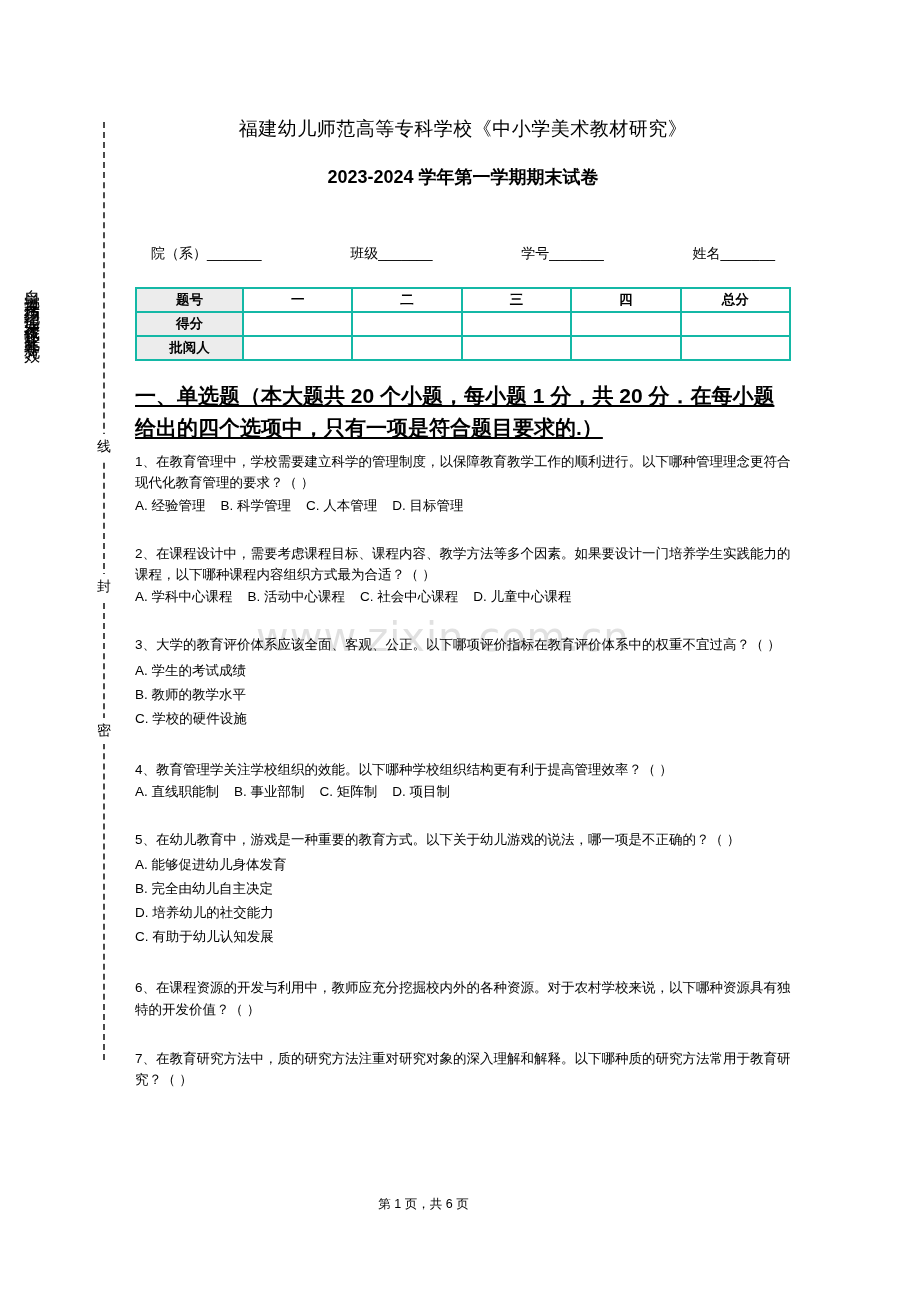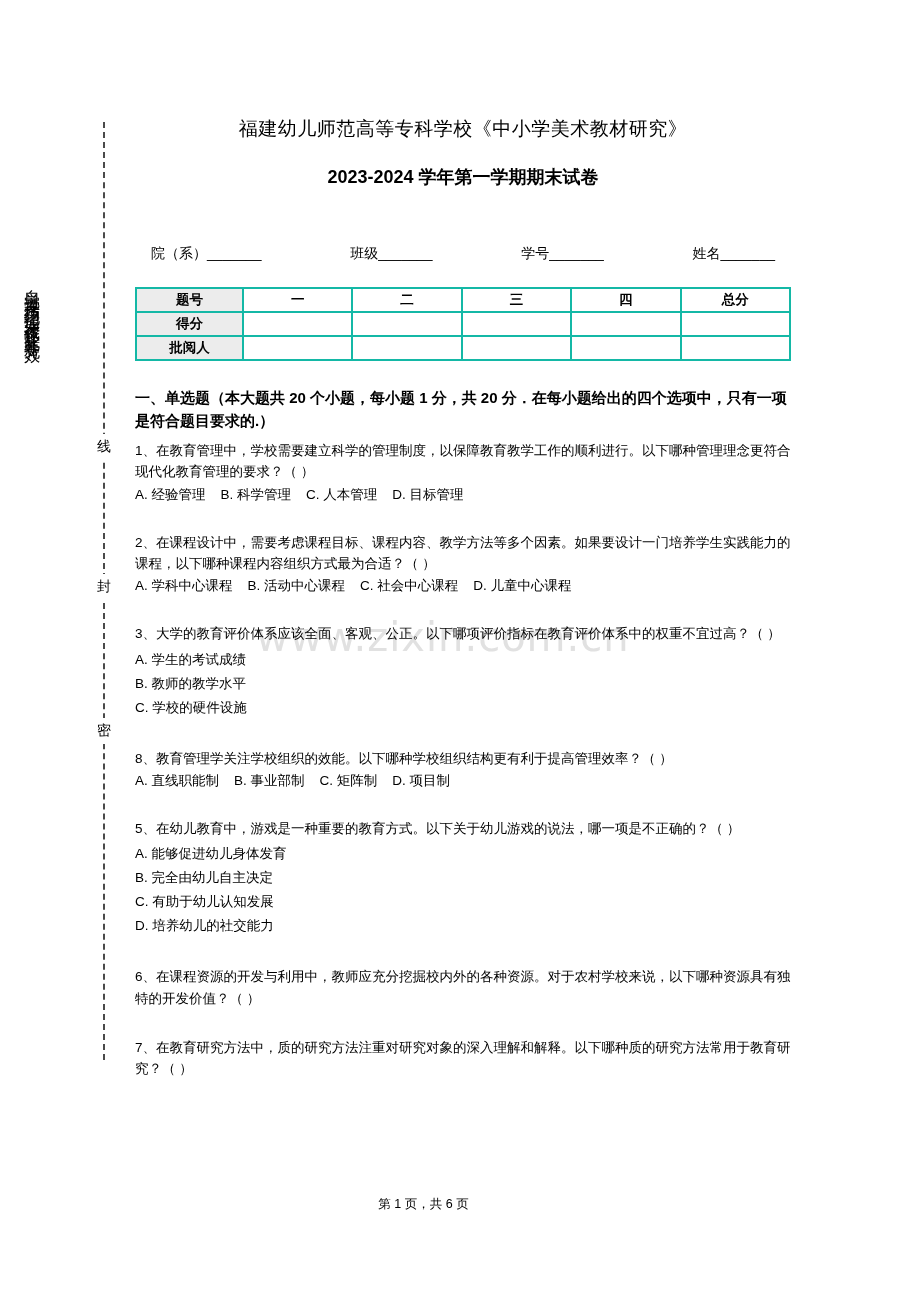--- a/index.html
+++ b/index.html
@@ -25,21 +25,21 @@
   .subtitle{margin-top:23px;text-align:center;font-size:18px;font-weight:bold;}
 
   .fields{margin-top:56px;display:flex;justify-content:space-between;padding:0 16px;font-size:14px;}
   .field{white-space:nowrap;}
 
   .score-table{margin-top:24px;width:100%;border-collapse:collapse;font-size:13.5px;table-layout:fixed;}
   .score-table td{border:2px solid #14b8a6;height:22px;text-align:center;padding:0;background:#fff;}
   .score-table td.rowlabel{font-weight:bold;background:#ececec;}
   .score-table tr.head td{font-weight:bold;}
 
-  .section-heading{margin-top:26px;font-size:15px;font-weight:bold;line-height:1.5;}
+  .section-heading{margin-top:19px;font-size:21px;font-weight:bold;line-height:1.5;text-decoration:underline;}
 
   .questions{margin-top:8px;font-size:13.5px;}
   .question{margin-bottom:28px;}
   .stem{line-height:1.58;}
   .options{margin-top:3px;}
   .options.inline .option{margin-right:15px;display:inline;}
   .options.stacked .option{line-height:1.78;}
 
   .footer{position:absolute;top:1196px;left:0;width:847px;text-align:center;font-size:12.5px;z-index:1;}
 </style>
@@ -120,30 +120,30 @@
         </div>
         <div class="question">
           <div class="stem">3、大学的教育评价体系应该全面、客观、公正。以下哪项评价指标在教育评价体系中的权重不宜过高？（ ）</div>
           <div class="options stacked">
             <div class="option">A. 学生的考试成绩</div>
             <div class="option">B. 教师的教学水平</div>
             <div class="option">C. 学校的硬件设施</div>
           </div>
         </div>
         <div class="question">
-          <div class="stem">8、教育管理学关注学校组织的效能。以下哪种学校组织结构更有利于提高管理效率？（ ）</div>
+          <div class="stem">4、教育管理学关注学校组织的效能。以下哪种学校组织结构更有利于提高管理效率？（ ）</div>
           <div class="options inline"><span class="option">A. 直线职能制</span><span class="option">B. 事业部制</span><span class="option">C. 矩阵制</span><span class="option">D. 项目制</span></div>
         </div>
         <div class="question">
           <div class="stem">5、在幼儿教育中，游戏是一种重要的教育方式。以下关于幼儿游戏的说法，哪一项是不正确的？（ ）</div>
           <div class="options stacked">
             <div class="option">A. 能够促进幼儿身体发育</div>
             <div class="option">B. 完全由幼儿自主决定</div>
+            <div class="option">D. 培养幼儿的社交能力</div>
             <div class="option">C. 有助于幼儿认知发展</div>
-            <div class="option">D. 培养幼儿的社交能力</div>
           </div>
         </div>
         <div class="question">
           <div class="stem">6、在课程资源的开发与利用中，教师应充分挖掘校内外的各种资源。对于农村学校来说，以下哪种资源具有独特的开发价值？（ ）</div>
         </div>
         <div class="question">
           <div class="stem">7、在教育研究方法中，质的研究方法注重对研究对象的深入理解和解释。以下哪种质的研究方法常用于教育研究？（ ）</div>
         </div>
       </div>
 

